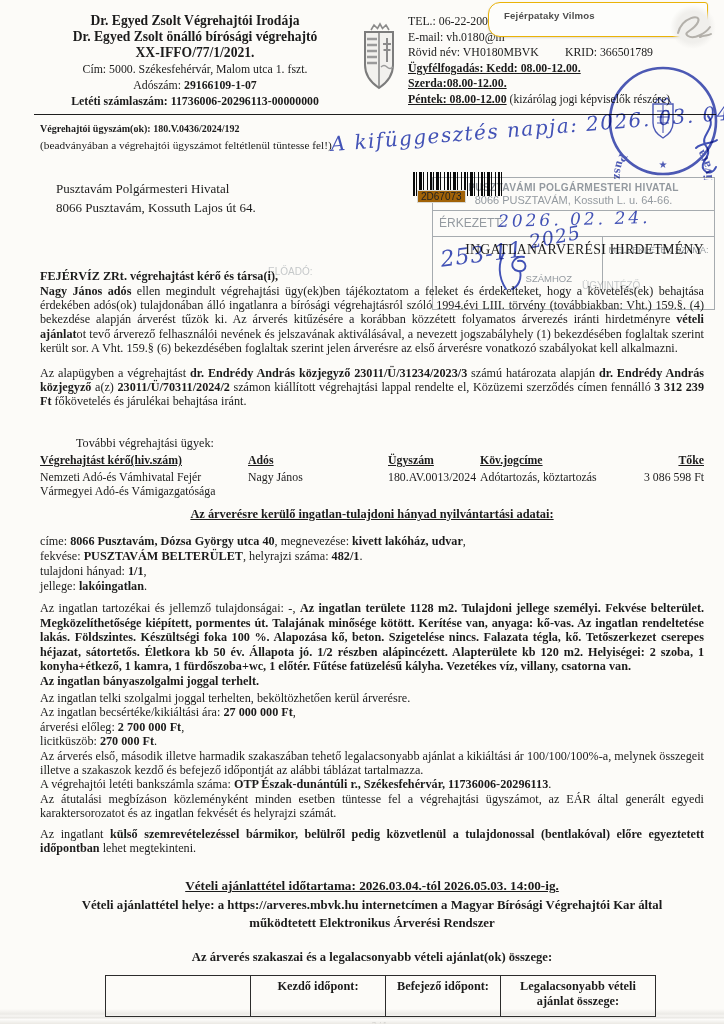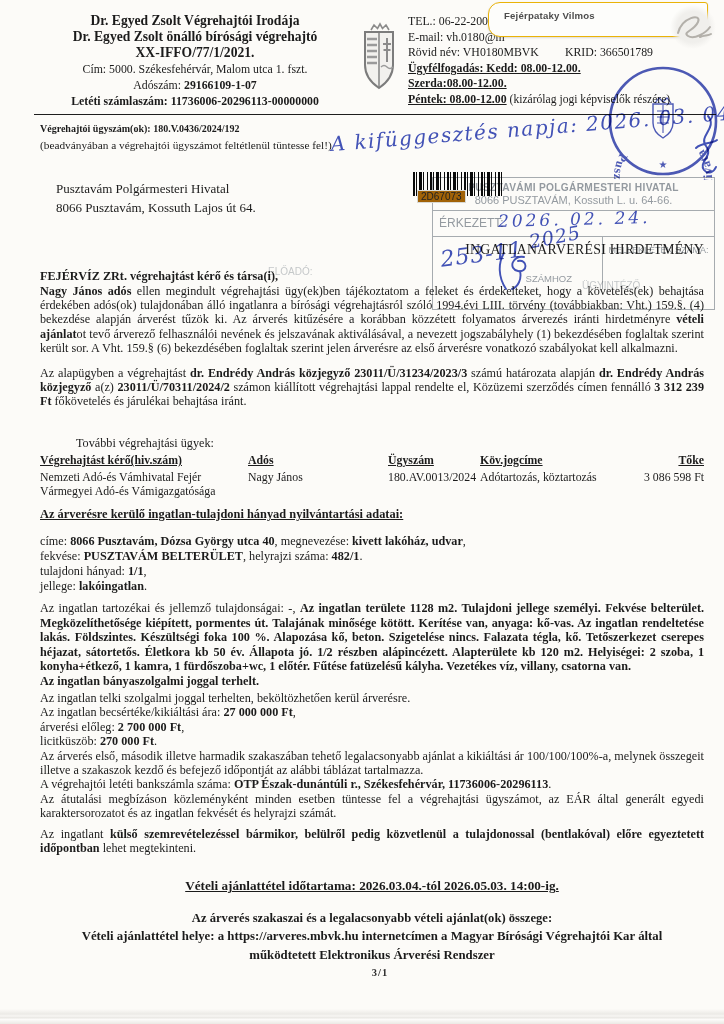--- a/index.html
+++ b/index.html
@@ -29,21 +29,21 @@
   .addressee{margin:26px 0 0 16px; font-size:13px; line-height:19.5px;}
   .doc-title{text-align:right; font-weight:400; font-size:13.8px; letter-spacing:.3px; margin-top:25px;}
   .para{text-align:justify;}
   .claimant{font-weight:700; margin-top:12px;}
   .p2{margin-top:10px;}
   .further-label{margin-top:27px;margin-left:36px;}
   table.cases{width:100%; border-collapse:collapse; font-size:11.8px; margin-top:2px;}
   table.cases th, table.cases td{padding:1px 0; vertical-align:top; text-align:left; font-weight:400; line-height:14.6px;}
   table.cases th span{font-weight:700; text-decoration:underline;}
   .col-right{text-align:right !important;}
-  .sec-heading{text-align:left; font-weight:700; text-decoration:underline; font-size:12.4px; margin-top:7px;}
+  .sec-heading{text-align:center; font-weight:700; text-decoration:underline; font-size:12.4px; margin-top:7px;}
   .prop-lines{margin-top:13px; line-height:15px;}
   .desc{margin-top:7px;}
   .mining{font-weight:700;}
   .easement{margin-top:3px;}
   .stage-center{ text-align:center; font-weight:700; }
   .offer-period{font-size:13.2px; text-decoration:underline; margin-top:24px;}
   .offer-place{font-size:12.8px; line-height:18.5px; margin-top:2px; padding:0 14px;}
   .stages-heading{font-size:12.6px; margin-top:17px;}
   table.stages{border-collapse:collapse; margin:11px 0 0 65px; width:550px; table-layout:fixed;}
   table.stages td{border:1.6px solid #2c2c2c; font-weight:700; font-size:12.3px; text-align:center; vertical-align:top; padding:3px 4px; height:34px; line-height:15px;}
@@ -179,24 +179,40 @@
     <div><span>árverési előleg: </span><span class="b">2 700 000 Ft</span><span>,</span></div>
     <div><span>licitküszöb: </span><span class="b">270 000 Ft</span><span>.</span></div>
 
     <div class="para">Az árverés első, második illetve harmadik szakaszában tehető legalacsonyabb ajánlat a kikiáltási ár 100/100/100%-a, melynek összegeit illetve a szakaszok kezdő és befejező időpontját az alábbi táblázat tartalmazza.</div>
     <div><span>A végrehajtói letéti bankszámla száma: </span><span class="b">OTP Észak-dunántúli r., Székesfehérvár, 11736006-20296113</span><span>.</span></div>
     <div class="para">Az átutalási megbízáson közleményként minden esetben tüntesse fel a végrehajtási ügyszámot, az EÁR által generált egyedi karaktersorozatot és az ingatlan fekvését és helyrajzi számát.</div>
 
     <div class="para" style="margin-top:6px;"><span>Az ingatlant </span><span class="b">külső szemrevételezéssel bármikor, belülről pedig közvetlenül a tulajdonossal (bentlakóval) előre egyeztetett időpontban</span><span> lehet megtekinteni.</span></div>
 
     <div class="stage-center offer-period">Vételi ajánlattétel időtartama: 2026.03.04.-tól 2026.05.03. 14:00-ig.</div>
+    <div class="stage-center offer-place">Vételi ajánlattétel helye: a https://arveres.mbvk.hu internetcímen a Magyar Bírósági Végrehajtói Kar által működtetett Elektronikus Árverési Rendszer</div>
+
     <div class="stage-center stages-heading">Az árverés szakaszai és a legalacsonyabb vételi ajánlat(ok) összege:</div>
 
-    <div class="stage-center offer-place">Vételi ajánlattétel helye: a https://arveres.mbvk.hu internetcímen a Magyar Bírósági Végrehajtói Kar által működtetett Elektronikus Árverési Rendszer</div>
-
+    <table class="stages">
+      <colgroup>
+          <col style="width:145px">
+          <col style="width:135px">
+          <col style="width:115px">
+          <col style="width:155px">
+        </colgroup>
+      <tbody>
+          <tr>
+        <td></td>
+        <td>Kezdő időpont:</td>
+        <td>Befejező időpont:</td>
+        <td>Legalacsonyabb vételi ajánlat összege:</td>
+      </tr>
+    </tbody>
+      </table>
     <div class="page-foot">3/1</div>
   </div>
 
   <div class="ink hand posting-note">A kifüggesztés napja: 2026. 03. 04.</div>
 
   <svg class="ink round-stamp" width="118" height="118" viewBox="0 0 118 118">
     <circle cx="59" cy="59" r="53" fill="none" stroke="#3f4db4" stroke-width="2.6"></circle>
     <defs>
         <path id="ringpath" d="M18.9,87.1 A49,49 0 1 0 99.1,87.1"></path>
       </defs>

